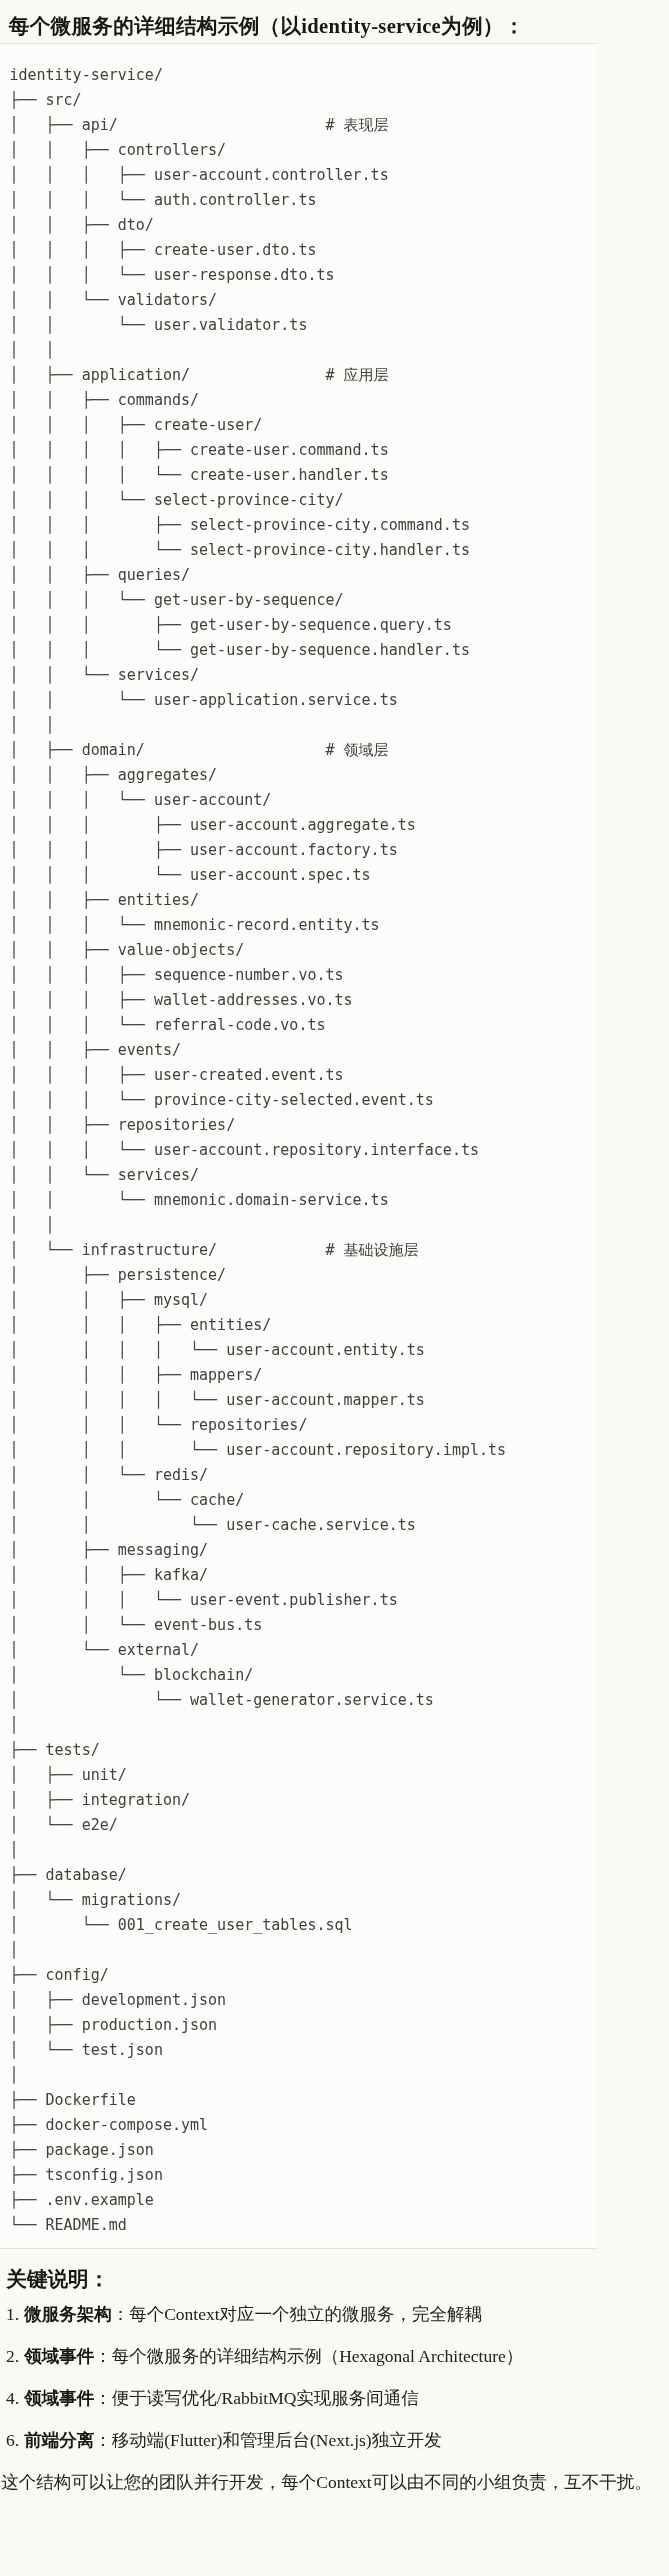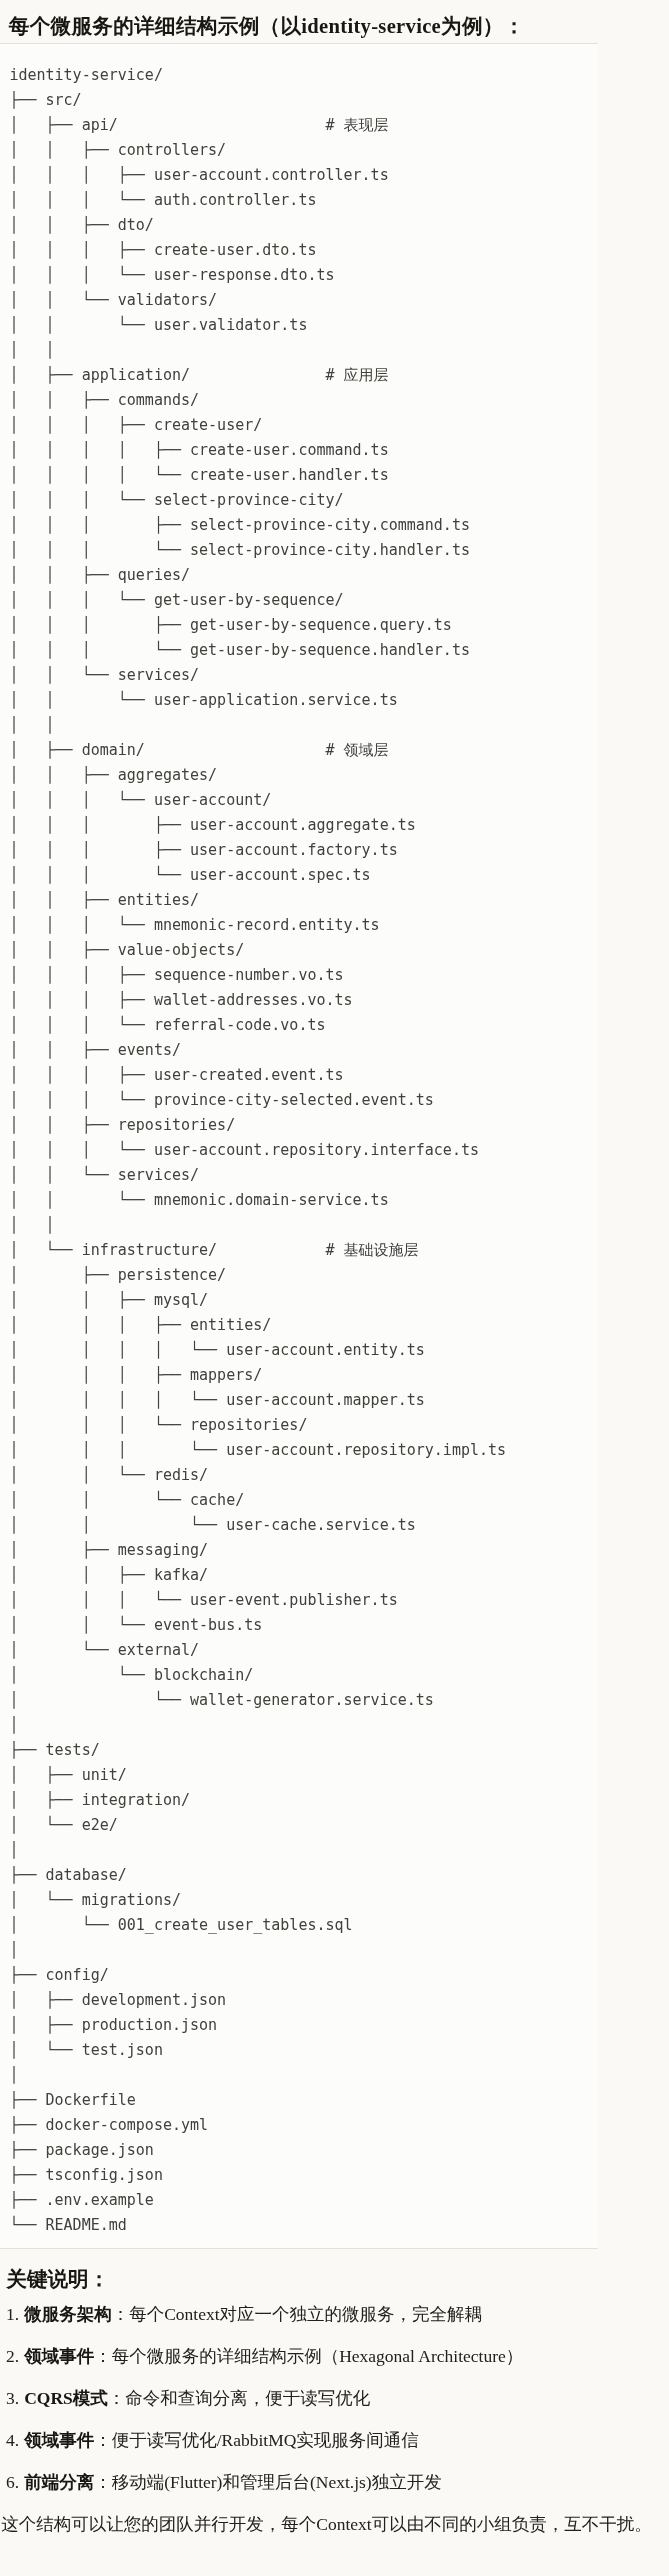--- a/index.html
+++ b/index.html
@@ -168,23 +168,20 @@
 <h2 class="notes-heading">关键说明：</h2>
 
 <ol class="notes-list">
   <li>
     <span class="note-num">1.</span><span class="note-label">微服务架构</span><span>：每个Context对应一个独立的微服务，完全解耦</span>
   </li>
   <li>
     <span class="note-num">2.</span><span class="note-label">领域事件</span><span>：每个微服务的详细结构示例（Hexagonal Architecture）</span>
   </li>
   <li>
-    <span class="note-num">3.</span><span class="note-label">CQRS模式</span><span>：命令和查询分离，便于读写优化</span>
-  </li>
-  <li>
     <span class="note-num">4.</span><span class="note-label">领域事件</span><span>：便于读写优化/RabbitMQ实现服务间通信</span>
   </li>
   <li>
     <span class="note-num">6.</span><span class="note-label">前端分离</span><span>：移动端(Flutter)和管理后台(Next.js)独立开发</span>
   </li>
 </ol>
 
 <p class="closing-note">这个结构可以让您的团队并行开发，每个Context可以由不同的小组负责，互不干扰。</p>
 
 

